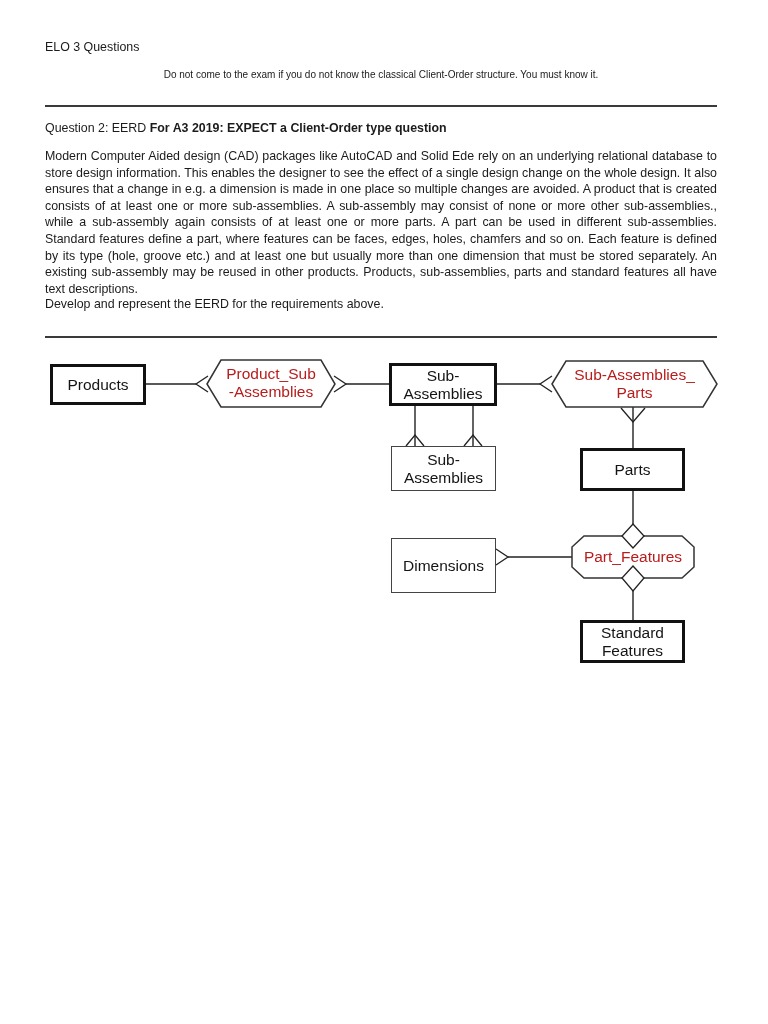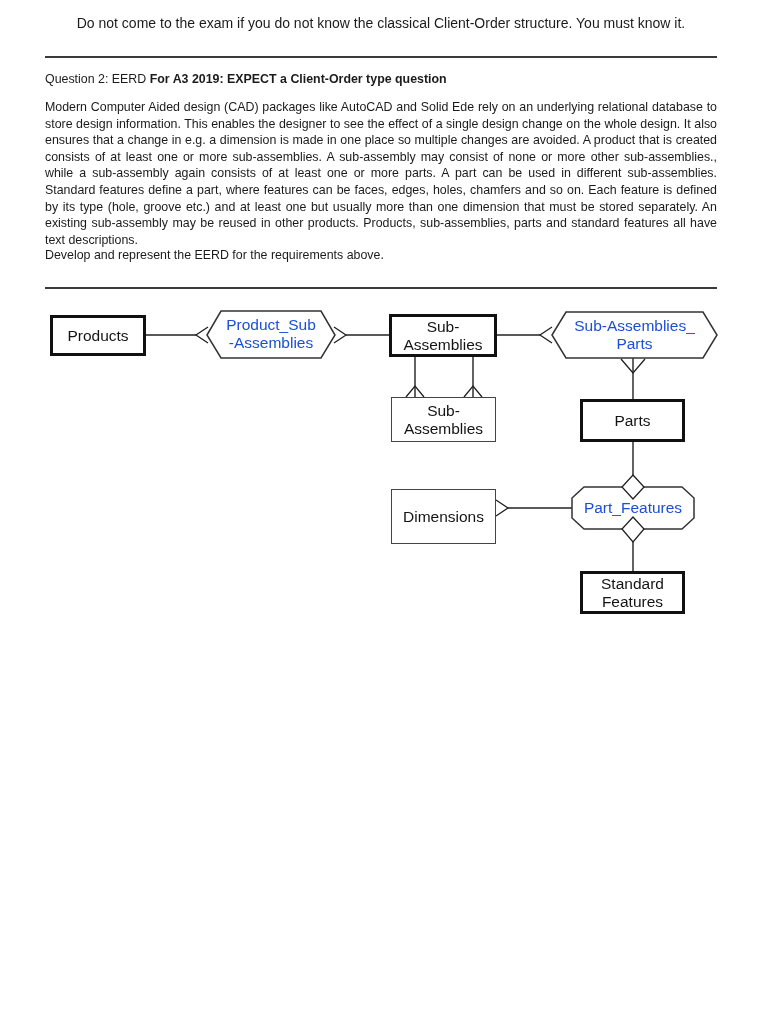--- a/index.html
+++ b/index.html
@@ -3,21 +3,21 @@
 <meta charset="utf-8">
 <style>
   html,body{margin:0;padding:0;}
   body{
     width:768px;height:1024px;background:#ffffff;
     font-family:"Liberation Sans", sans-serif;
     color:#1b1b1b;overflow:hidden;
   }
   .text-col{width:672px;margin:0 auto 0 45px;}
   .doc-title{font-size:12.4px;margin-top:40px;}
-  .centered{font-size:14px;text-align:center;margin-top:15px;}
+  .centered{font-size:10px;text-align:center;margin-top:15px;}
   .centered2{font-size:12.4px;text-align:center;margin-top:17px;}
   b{font-weight:bold;}
   hr.rule{border:none;border-top:2px solid #3a3a3a;margin:25px 0 0 0;}
   .q-head{font-size:12.4px;margin-top:14px;}
   .body-par{font-size:12.4px;line-height:16.6px;text-align:justify;margin-top:13px;}
   .task-line{font-size:12.4px;}
   .notice-line{font-size:12.4px;margin-top:13px;}
   .indicate-line{font-size:12.4px;margin-top:15px;}
 
   
@@ -27,28 +27,29 @@
     position:absolute;display:flex;flex-direction:column;
     align-items:center;justify-content:center;
     font-size:15.5px;line-height:18px;color:#141414;
     background:#ffffff;box-sizing:border-box;text-align:center;
   }
   .thick{border:3px solid #111111;}
   .thin{border:1.5px solid #444444;}
   .shape-label{
     position:absolute;display:flex;flex-direction:column;
     align-items:center;justify-content:center;
-    font-size:15.5px;line-height:18px;color:#1d4ed8;
+    font-size:15.5px;line-height:18px;color:#b91c1c;
     text-align:center;pointer-events:none;background:transparent;
   }
 </style>
 </head>
 <body>
 
 <div class="text-col">
+  <div class="doc-title">ELO 3 Questions</div>
   <div class="centered">Do not come to the exam if you do not know the classical Client-Order structure. You must know it.</div>
   <hr class="rule">
   <div class="q-head"><span>Question 2: EERD </span><b>For A3 2019: EXPECT a Client-Order type question</b></div>
   <div class="body-par">Modern Computer Aided design (CAD) packages like AutoCAD and Solid Ede rely on an underlying relational database to store design information. This enables the designer to see the effect of a single design change on the whole design. It also ensures that a change in e.g. a dimension is made in one place so multiple changes are avoided. A product that is created consists of at least one or more sub-assemblies. A sub-assembly may consist of none or more other sub-assemblies., while a sub-assembly again consists of at least one or more parts. A part can be used in different sub-assemblies. Standard features define a part, where features can be faces, edges, holes, chamfers and so on. Each feature is defined by its type (hole, groove etc.) and at least one but usually more than one dimension that must be stored separately. An existing sub-assembly may be reused in other products. Products, sub-assemblies, parts and standard features all have text descriptions.</div>
   <div class="task-line">Develop and represent the EERD for the requirements above.</div>
   <hr class="rule">
 </div>
 
 <div class="diagram">
   <svg width="768" height="330" viewBox="0 0 768 330">

